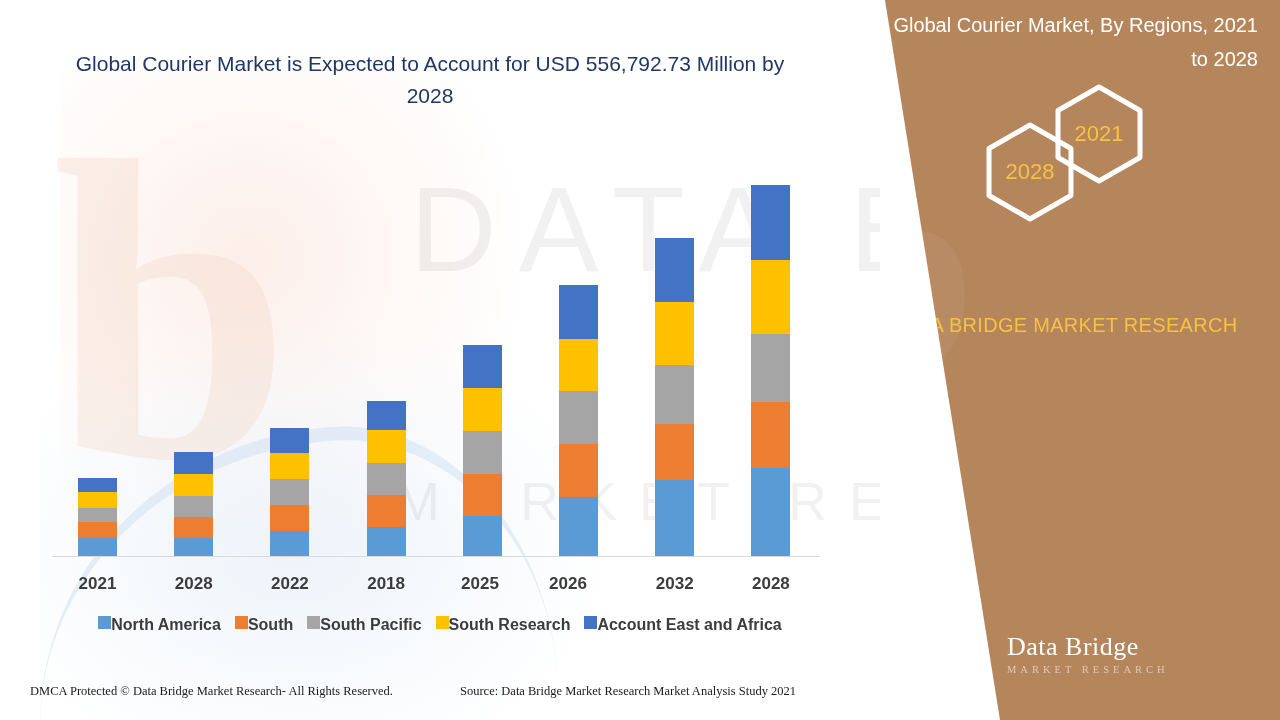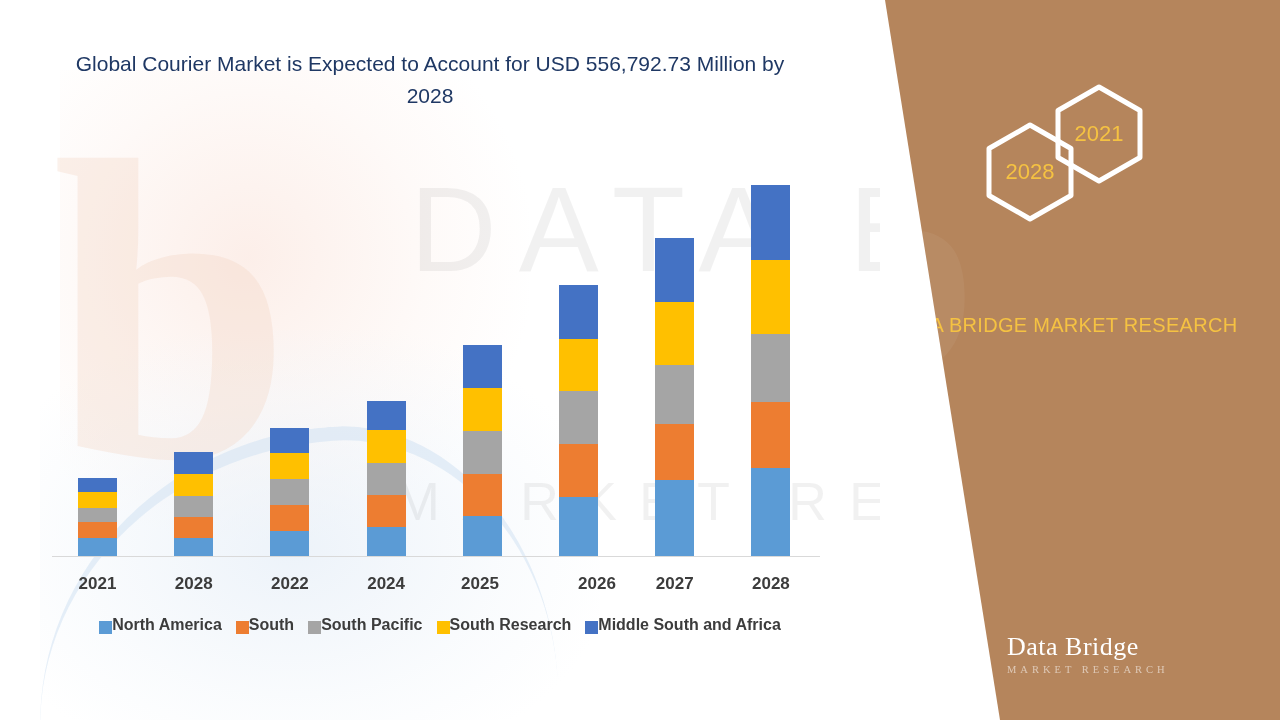--- a/index.html
+++ b/index.html
@@ -77,21 +77,21 @@
   .xlabel {
     position:absolute; width:90px; text-align:center;
     font-size:17px; font-weight:700; color:#3c3c3c;
   }
 
   
   .legend {
     position:absolute; left:50px; top:616px; width:780px;
     display:flex; justify-content:center; align-items:center; gap:14px;
   }
-  .legend-item { display:flex; align-items:flex-end; gap:0; }
+  .legend-item { display:flex; align-items:flex-start; gap:0; }
   .legend-swatch { width:13px; height:13px; display:inline-block; }
   .legend-label { font-size:16px; font-weight:700; color:#3c3c3c; white-space:nowrap; }
 
   
   .footer { position:absolute; left:0; top:684px; width:860px; height:24px; }
   .footer-text {
     position:absolute; font-family:"Liberation Serif", serif;
     font-size:12.5px; color:#1a1a1a; white-space:nowrap;
   }
   .footer-left  { left:30px; top:0; }
@@ -217,24 +217,24 @@
         <div class="seg" style="height: 74px; background: rgb(255, 192, 0);"></div>
         <div class="seg" style="height: 75px; background: rgb(68, 114, 196);"></div>
       </div>
     </div>
 </div>
 
 <div class="xlabels" id="xlabels-holder">
     <div class="xlabel" style="left: 52.5px;">2021</div>
     <div class="xlabel" style="left: 148.7px;">2028</div>
     <div class="xlabel" style="left: 244.9px;">2022</div>
-    <div class="xlabel" style="left: 341.1px;">2024</div>
+    <div class="xlabel" style="left: 341.1px;">2018</div>
     <div class="xlabel" style="left: 435px;">2025</div>
-    <div class="xlabel" style="left: 552px;">2026</div>
-    <div class="xlabel" style="left: 629.7px;">2027</div>
+    <div class="xlabel" style="left: 523px;">2026</div>
+    <div class="xlabel" style="left: 629.7px;">2032</div>
     <div class="xlabel" style="left: 725.9px;">2028</div>
   </div>
 
 <div class="legend" id="legend-holder">
     <div class="legend-item">
       <span class="legend-swatch" style="background: rgb(91, 155, 213);"></span>
       <span class="legend-label">North America</span>
     </div>
     <div class="legend-item">
       <span class="legend-swatch" style="background: rgb(237, 125, 49);"></span>
@@ -243,30 +243,33 @@
     <div class="legend-item">
       <span class="legend-swatch" style="background: rgb(165, 165, 165);"></span>
       <span class="legend-label">South Pacific</span>
     </div>
     <div class="legend-item">
       <span class="legend-swatch" style="background: rgb(255, 192, 0);"></span>
       <span class="legend-label">South Research</span>
     </div>
     <div class="legend-item">
       <span class="legend-swatch" style="background: rgb(68, 114, 196);"></span>
-      <span class="legend-label">Middle South and Africa</span>
+      <span class="legend-label">Account East and Africa</span>
     </div>
   </div>
 
 <div class="footer">
+  <div class="footer-text footer-left">DMCA Protected © Data Bridge Market Research- All Rights Reserved.</div>
+  <div class="footer-text footer-right">Source: Data Bridge Market Research Market Analysis Study 2021</div>
 </div>
 
 <div class="right-panel">
   <div class="right-panel-wm">b</div>
 
+  <div class="panel-title">Global Courier Market, By Regions, 2021 to 2028</div>
 
   <div class="hexes">
     <div class="hex" style="left:130px; top:120px; width:100px; height:116px;">
       <svg width="100" height="116" viewBox="0 0 100 116" fill="none" aria-hidden="true">
         <path d="M50 5 L91 28.5 L91 75.5 L50 99 L9 75.5 L9 28.5 Z" stroke="#ffffff" stroke-width="5" stroke-linejoin="round" fill="none"></path>
       </svg>
       <div class="hex-label" style="top:39px;">2028</div>
     </div>
     <div class="hex" style="left:199px; top:82px; width:100px; height:116px;">
       <svg width="100" height="116" viewBox="0 0 100 116" fill="none" aria-hidden="true">

